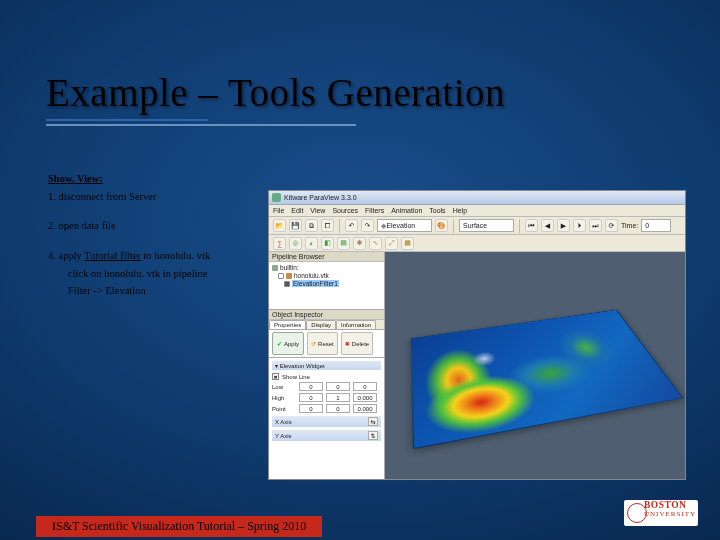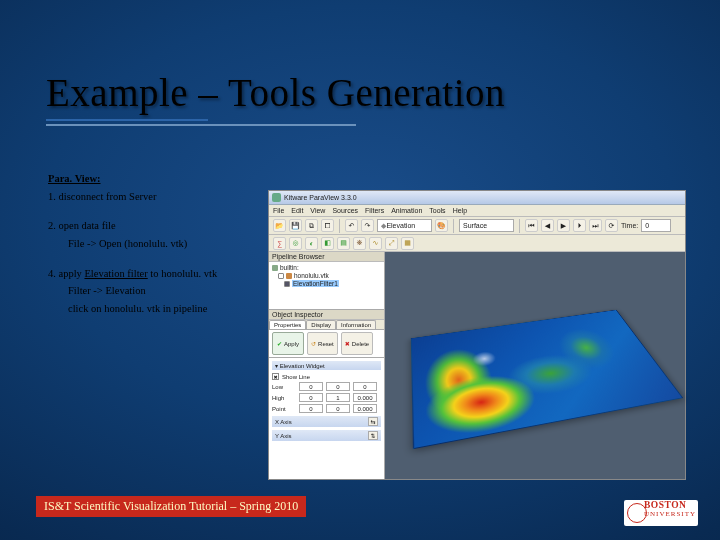--- a/index.html
+++ b/index.html
@@ -200,25 +200,25 @@
       radial-gradient(ellipse 60px 40px at 55% 60%, #3aa23a 0%, #1d7ab0 40%, rgba(0,0,0,0) 70%),
       radial-gradient(ellipse 40px 50px at 75% 40%, #46b046 0%, #1a70ae 40%, rgba(0,0,0,0) 70%),
       linear-gradient(135deg, #0b3f93 0%, #0d54b0 40%, #1268c0 70%, #144aa1 100%);
     border: 1px solid rgba(0,0,0,0.3);
     box-shadow: 0 2px 8px rgba(0,0,0,0.4);
   }
 
   
   .footer-bar {
     position: absolute;
-    left: 36px; top: 496px;
+    left: 36px; top: 516px;
     background: #c7281c;
-    color: #fef9c3;
+    color: #000000;
     font-size: 12px;
-    padding: 3px 8px;
+    padding: 3px 16px;
   }
   .logo {
     position: absolute;
     right: 22px; top: 500px;
     width: 74px; height: 26px;
     background: #fff;
     border-radius: 2px;
     display: flex; flex-direction: column;
     align-items: center; 
     font-family: "Times New Roman", serif;
@@ -233,31 +233,30 @@
 </head>
 <body>
 
 <div class="title-wrap">
   <div class="title">Example – Tools Generation</div>
   <div class="title-underline-1"></div>
   <div class="title-underline-2"></div>
 </div>
 
 <div class="body-text">
-  <div class="section-head">Para. View:</div>
+  <div class="section-head">Show. View:</div>
   <div class="step">1. disconnect from Server</div>
   <div class="gap"></div>
   <div class="step">2. open data file</div>
-  <div class="indent">File -&gt; Open (honolulu. vtk)</div>
   <div class="gap"></div>
   <div class="step">
-    <span>4. apply </span><span class="u">Elevation filter</span><span> to honolulu. vtk</span>
-  </div>
+    <span>4. apply </span><span class="u">Tutorial filter</span><span> to honolulu. vtk</span>
+  </div>
+  <div class="indent">click on honolulu. vtk in pipeline</div>
   <div class="indent">Filter -&gt; Elevation</div>
-  <div class="indent">click on honolulu. vtk in pipeline</div>
 </div>
 
 <div class="app-shot">
 
   <div class="app-titlebar">
     <span class="ticon"></span>
     <span>Kitware ParaView 3.3.0</span>
   </div>
 
   <div class="app-menubar">

